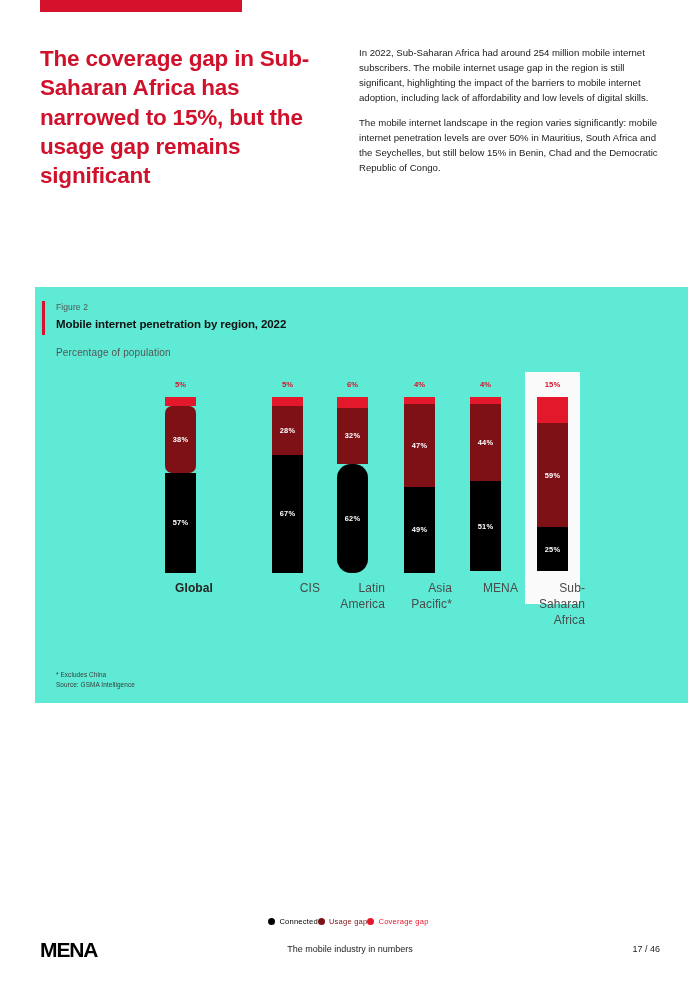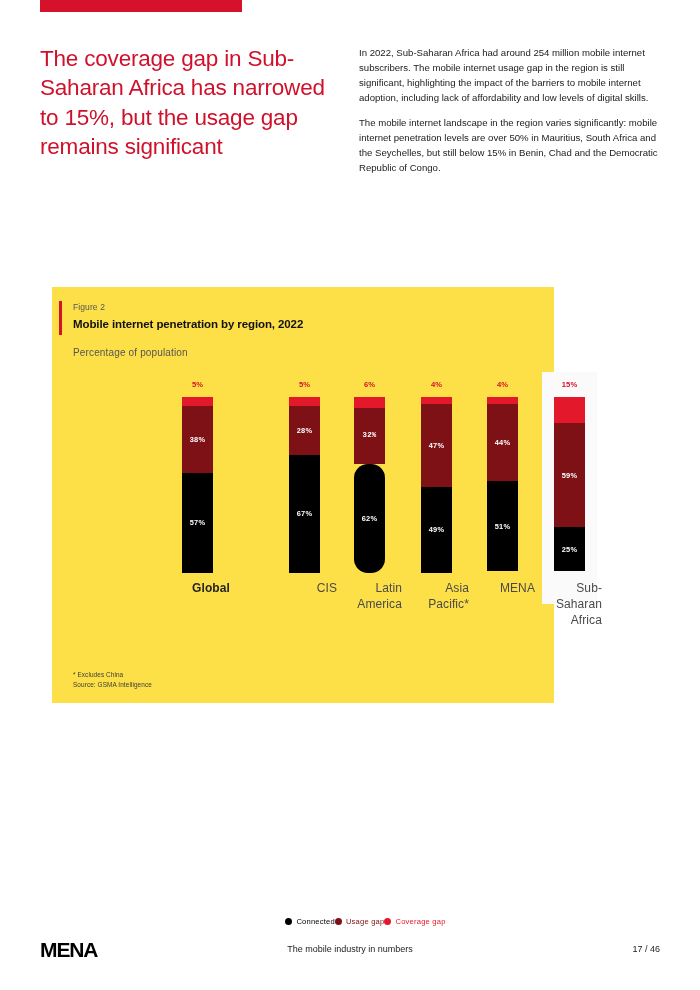--- a/index.html
+++ b/index.html
@@ -31,21 +31,21 @@
   }
 
   
   .headline {
     position: absolute;
     left: 40px;
     top: 44px;
     width: 300px;
     color: #D0112B;
     font-size: 22.5px;
-    font-weight: normal;
+    font-weight: bold;
     line-height: 1.30;
     letter-spacing: -0.2px;
   }
 
   
   .intro {
     position: absolute;
     left: 359px;
     top: 46px;
     width: 304px;
@@ -56,24 +56,23 @@
     line-height: 1.55;
     margin-bottom: 11px;
   }
   .intro p:last-child { margin-bottom: 0; }
 
   
   .figure-panel {
     position: absolute;
     left: 35px;
     top: 287px;
-    width: 502px;
+    width: 653px;
     height: 416px;
-    background: #fde047;
-    margin-left: 17px;
+    background: #5eead4;
   }
 
   .fig-accent {
     position: absolute;
     left: 7px;
     top: 14px;
     width: 3px;
     height: 34px;
     background: #D6112B;
   }
@@ -264,21 +263,21 @@
     <div class="fig-accent"></div>
     <div class="fig-number">Figure 2</div>
     <div class="fig-title">Mobile internet penetration by region, 2022</div>
     <div class="fig-subtitle">Percentage of population</div>
 
     <div class="plot" id="plot-area">
         <div class="bar-col" style="left: 119px;">
           <div class="top-pct">5%</div>
           <div class="bar-stack">
             <div class="seg seg-coverage" style="flex: 0 0 5%;"></div>
-            <div class="seg seg-usage" style="flex: 0 0 38%;">
+            <div class="seg seg-usage" style="flex: 0 0 38%; border-radius: 7px;">
               <span class="seg-label">38%</span>
             </div>
             <div class="seg seg-connected" style="flex: 0 0 57%;">
               <span class="seg-label">57%</span>
             </div>
           </div>
           <div class="cat-label bold">Global</div>
         </div>
         <div class="bar-col" style="left: 226px;">
           <div class="top-pct">5%</div>
@@ -290,21 +289,21 @@
             <div class="seg seg-connected" style="flex: 0 0 67%; text-align: right;">
               <span class="seg-label">67%</span>
             </div>
           </div>
           <div class="cat-label">CIS</div>
         </div>
         <div class="bar-col" style="left: 291px;">
           <div class="top-pct">6%</div>
           <div class="bar-stack">
             <div class="seg seg-coverage" style="flex: 0 0 6%;"></div>
-            <div class="seg seg-usage" style="flex: 0 0 32%; font-family: Liberation Mono, monospace;">
+            <div class="seg seg-usage" style="flex: 0 0 32%;">
               <span class="seg-label">32%</span>
             </div>
             <div class="seg seg-connected" style="flex: 0 0 62%; border-radius: 14px;">
               <span class="seg-label">62%</span>
             </div>
           </div>
           <div class="cat-label">Latin<br>America</div>
         </div>
         <div class="bar-col" style="left: 358px;">
           <div class="top-pct">4%</div>

